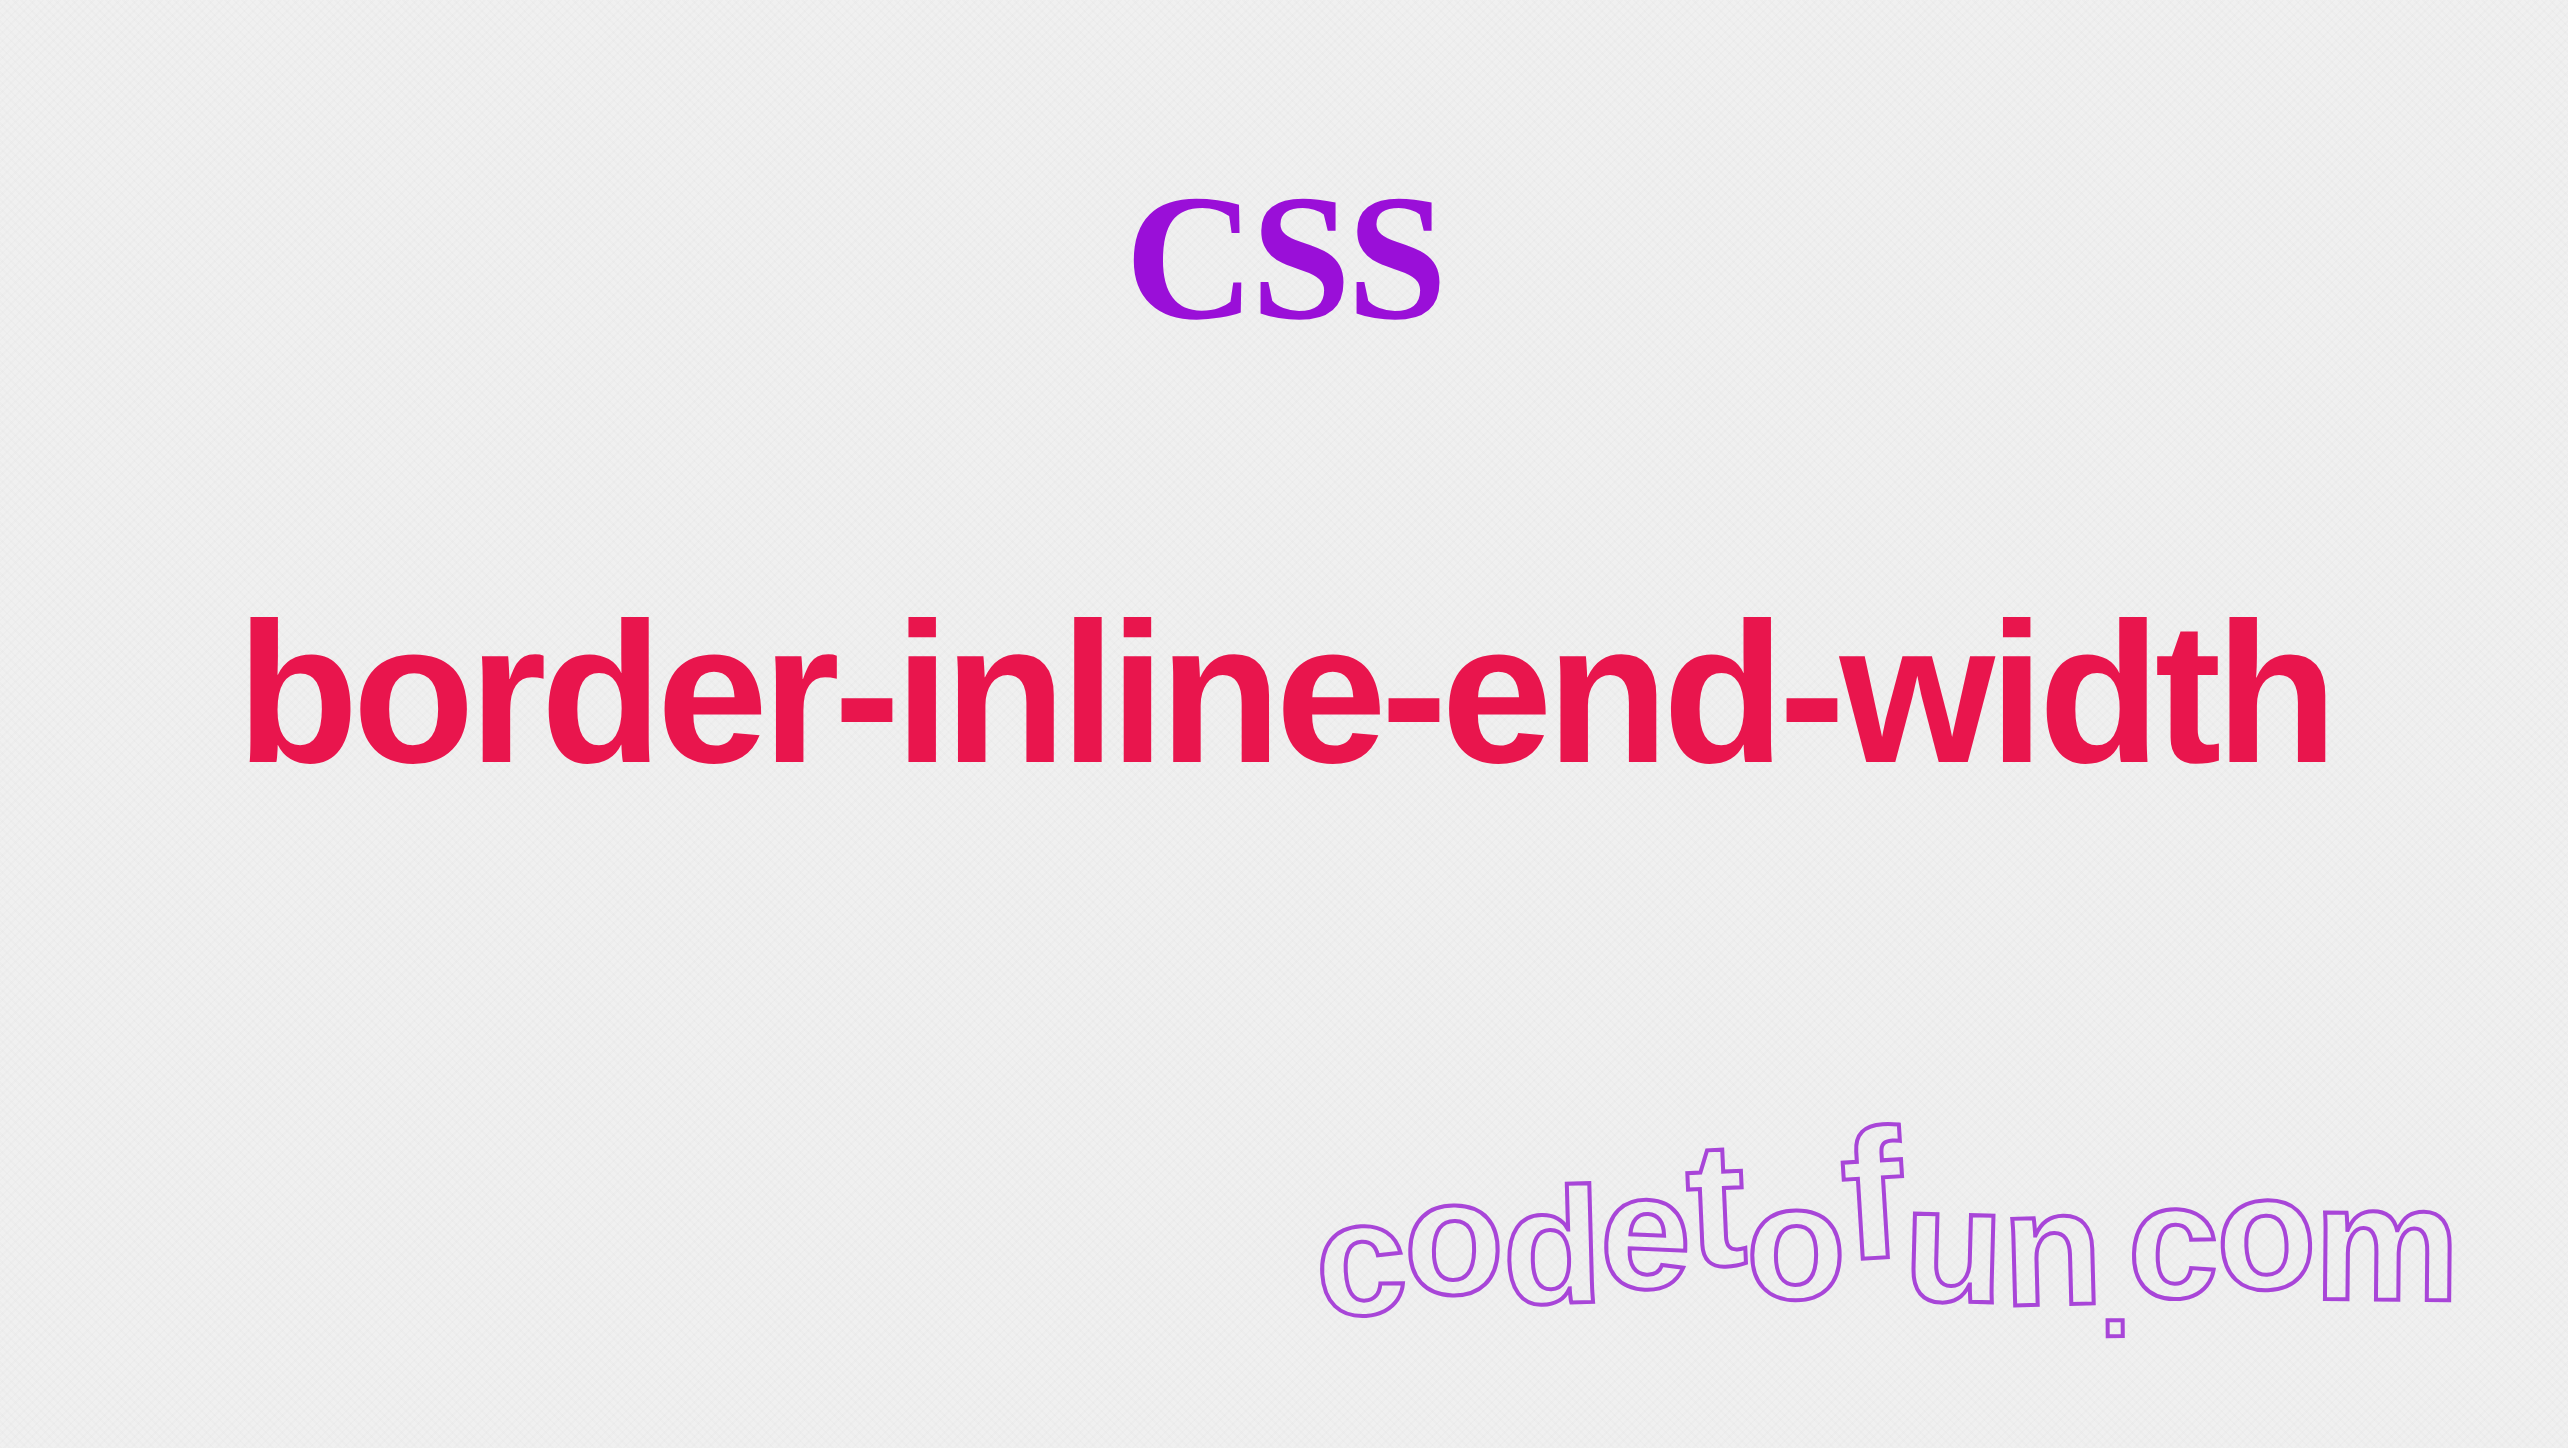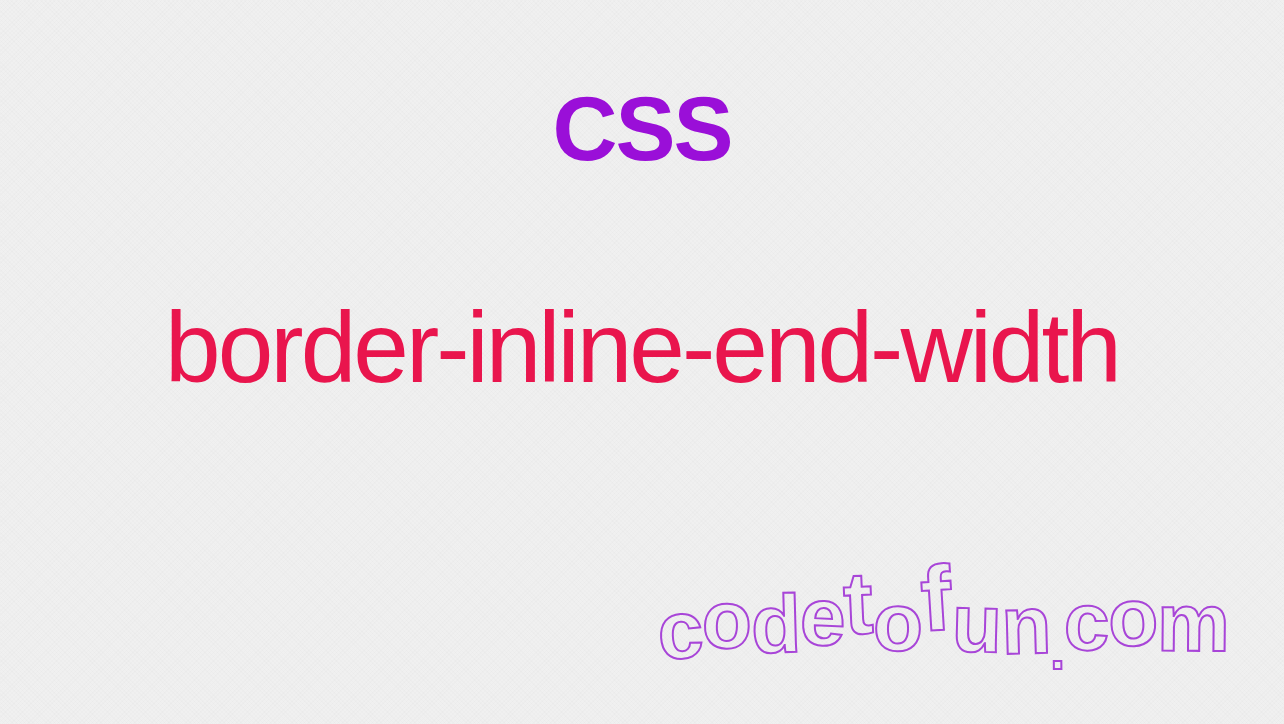--- a/index.html
+++ b/index.html
@@ -22,29 +22,30 @@
     
     .heading-css {
       position: absolute;
       top: 78px;
       left: 50%;
       transform: translateX(-50%);
       font-size: 90px;
       font-weight: 800;
       color: #9a0fd8;
       letter-spacing: -2px;
+      font-family: Liberation Serif, serif;
     }
     
     .property-name {
       position: absolute;
       top: 290px;
       left: 50%;
       transform: translateX(-50%);
       font-size: 100px;
-      font-weight: 400;
+      font-weight: 700;
       color: #e9154d;
       letter-spacing: -3px;
       white-space: nowrap;
     }
     
     .brand-text {
       position: absolute;
       bottom: 55px;
       right: 55px;
       font-size: 82px;

